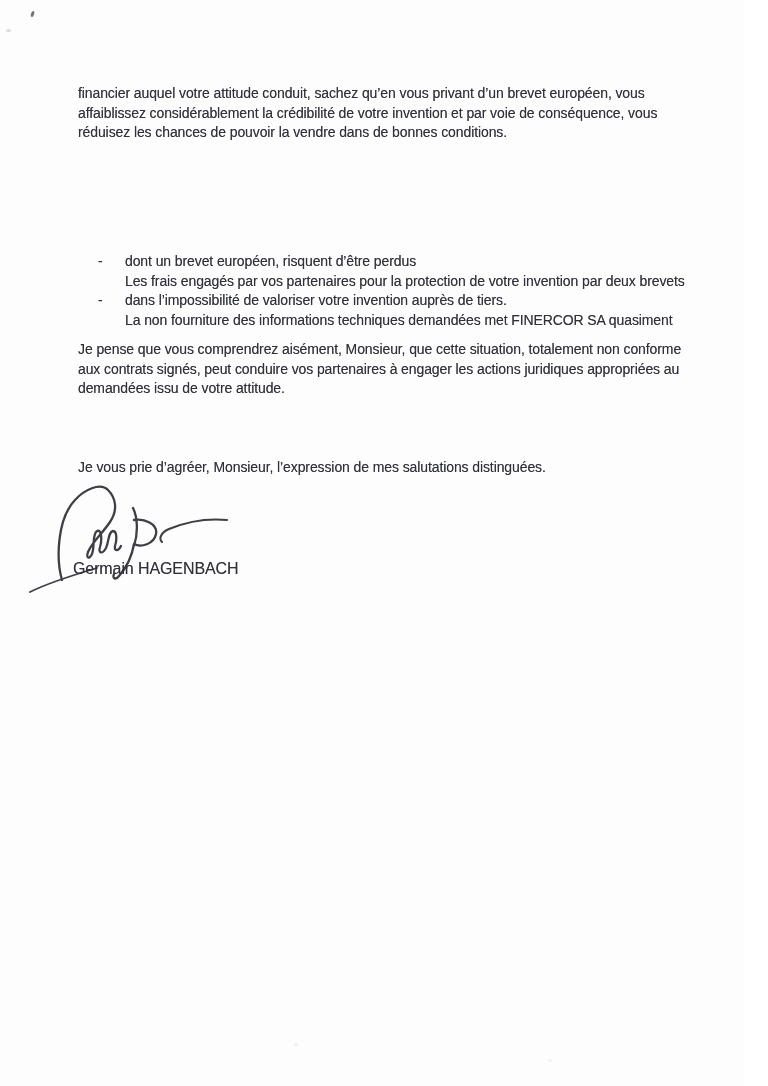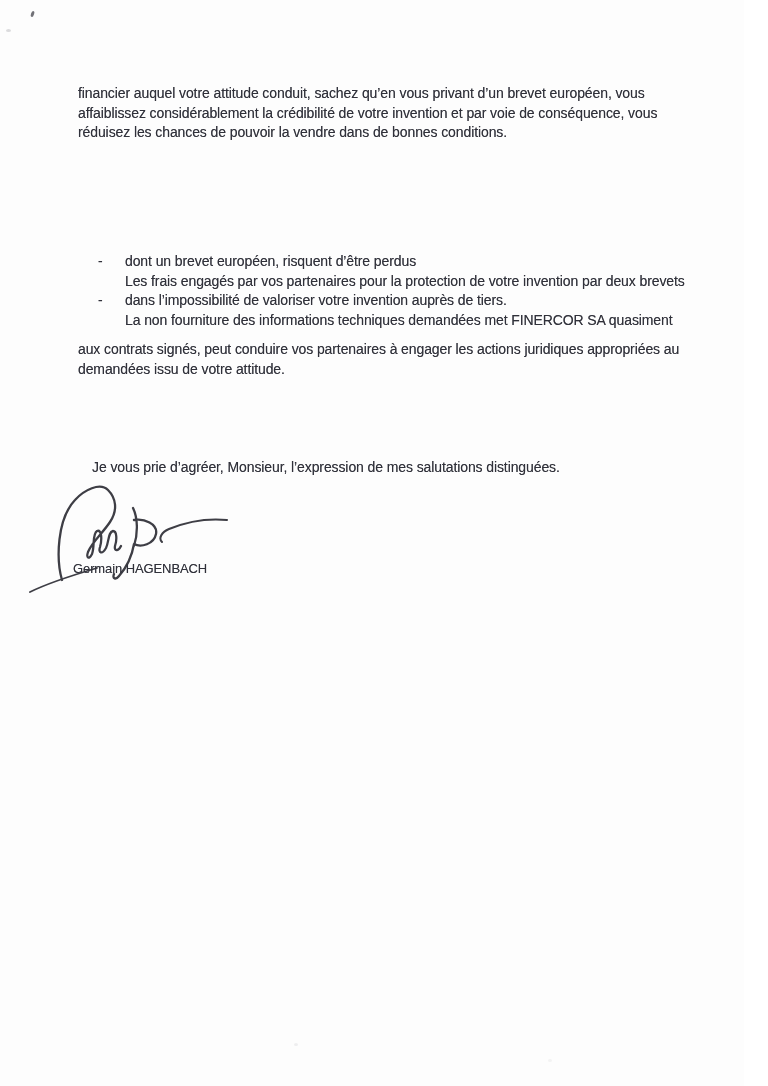--- a/index.html
+++ b/index.html
@@ -24,27 +24,27 @@
 
   .para { position: absolute; left: 78px; width: 660px; }
   .para-intro      { top: 84px; }
   .para-grievance  { top: 198px; }
   .para-warning    { top: 340px; }
 
   .bullet-list { position: absolute; left: 78px; top: 252px; width: 660px; }
   .bullet-item { position: relative; padding-left: 47px; }
   .bullet-marker { position: absolute; left: 20px; top: 0; }
 
-  .closing-line { position: absolute; left: 92px; top: 458px; }
+  .closing-line { position: absolute; left: 78px; top: 458px; }
 
   .signature-block { position: absolute; left: 0; top: 0; }
   .signature-svg { position: absolute; left: 26px; top: 474px; }
   .signatory-name {
     position: absolute; left: 73px; top: 559px;
-    font-size: 13px;
+    font-size: 16px;
     text-shadow: 0 0 0.5px rgba(48, 49, 58, 0.55);
     white-space: nowrap;
   }
 
   
   .speck { position: absolute; display: block; }
   .speck-apostrophe {
     left: 31px; top: 11px; width: 3px; height: 6px;
     background: #4d4d55; opacity: 0.8;
     border-radius: 60% 40% 50% 50%;
@@ -81,20 +81,21 @@
       <div class="line">Les frais engagés par vos partenaires pour la protection de votre invention par deux brevets</div>
     </div>
     <div class="bullet-item">
       <span class="bullet-marker line">-</span>
       <div class="line">dans l’impossibilité de valoriser votre invention auprès de tiers.</div>
       <div class="line">La non fourniture des informations techniques demandées met FINERCOR SA quasiment</div>
     </div>
   </div>
 
   <div class="para para-warning">
+    <div class="line">Je pense que vous comprendrez aisément, Monsieur, que cette situation, totalement non conforme</div>
     <div class="line">aux contrats signés, peut conduire vos partenaires à engager les actions juridiques appropriées au</div>
     <div class="line">demandées issu de votre attitude.</div>
   </div>
 
   <div class="closing-line line">Je vous prie d’agréer, Monsieur, l’expression de mes salutations distinguées.</div>
 
   <div class="signature-block">
     <svg class="signature-svg" width="210" height="130" viewBox="0 0 210 130" fill="none">
       <g stroke="#2e2e36" fill="none" stroke-linecap="round" stroke-linejoin="round" opacity="0.92">
 

